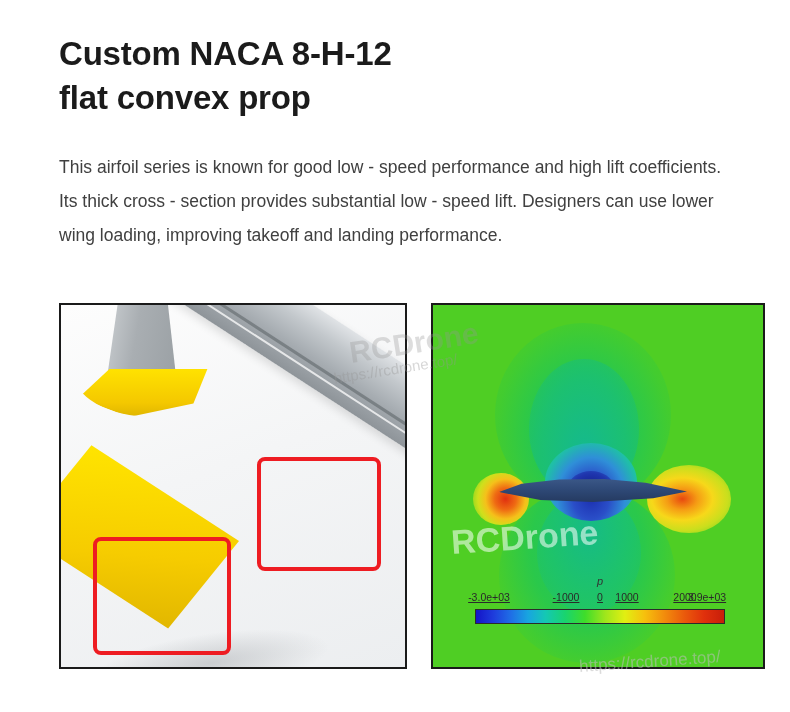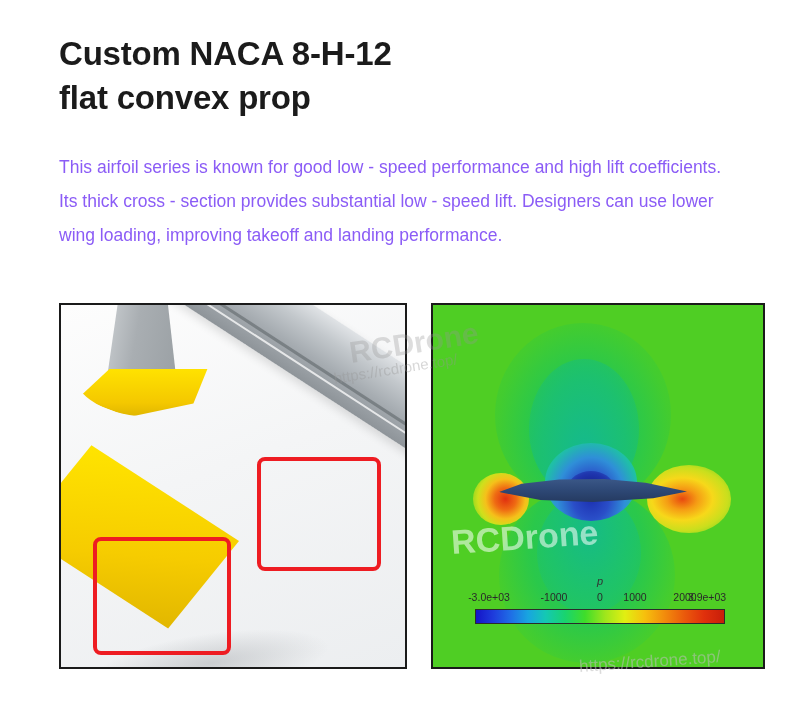--- a/index.html
+++ b/index.html
@@ -35,21 +35,21 @@
     color: #1b1b1b;
     white-space: pre-line;
   }
   .body-text {
     position: absolute;
     left: 42px;
     top: 150px;
     width: 672px;
     font-size: 17.5px;
     line-height: 1.95;
-    color: #8b5cf6;
+    color: #404040;
     white-space: pre-line;
   }
 
   
   .photo-panel {
     position: absolute;
     left: 42px;
     top: 303px;
     width: 348px;
     height: 366px;
@@ -233,20 +233,21 @@
     top: 14px;
     width: 100%;
     height: 14px;
   }
   .legend-ticks span {
     position: absolute;
     font-size: 10.5px;
     color: #2a2a2a;
     white-space: nowrap;
     transform: translateX(-50%);
+    text-decoration: underline;
   }
   .legend-bar {
     position: absolute;
     left: 18px;
     top: 32px;
     width: 250px;
     height: 15px;
     border: 1px solid #2b2b2b;
     background: linear-gradient(90deg,
       #1414c8 0%, #1e3cdc 7%, #1f6ee6 14%, #18a5e0 21%,
@@ -326,23 +327,23 @@
     <div class="te-yellow"></div>
     <div class="le-red"></div>
     <div class="core-blue"></div>
     <div class="core-deep"></div>
     <div class="airfoil"></div>
 
     <div class="cfd-legend">
       <div class="legend-p">p</div>
       <div class="legend-ticks">
         <span style="left:32px;">-3.0e+03</span>
-        <span style="left:97px;">-1000</span>
+        <span style="left:109px;">-1000</span>
         <span style="left:143px;">0</span>
-        <span style="left:178px;">1000</span>
+        <span style="left:170px;">1000</span>
         <span style="left:228px;">2000</span>
         <span style="left:250px;">3.9e+03</span>
       </div>
       <div class="legend-bar"></div>
     </div>
   </div>
 
   <div class="wm wm-top">RCDrone</div>
   <div class="wm wm-top-url">https://rcdrone.top/</div>
   <div class="wm wm-mid">RCDrone</div>

